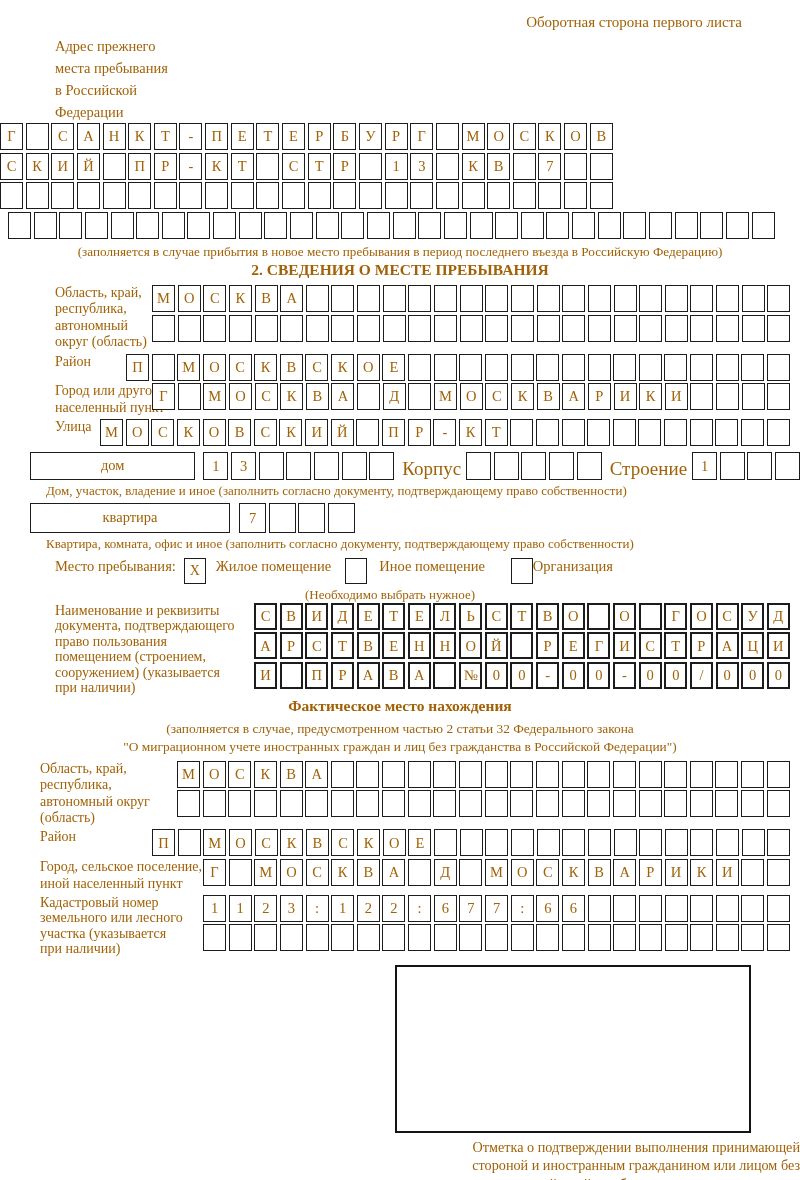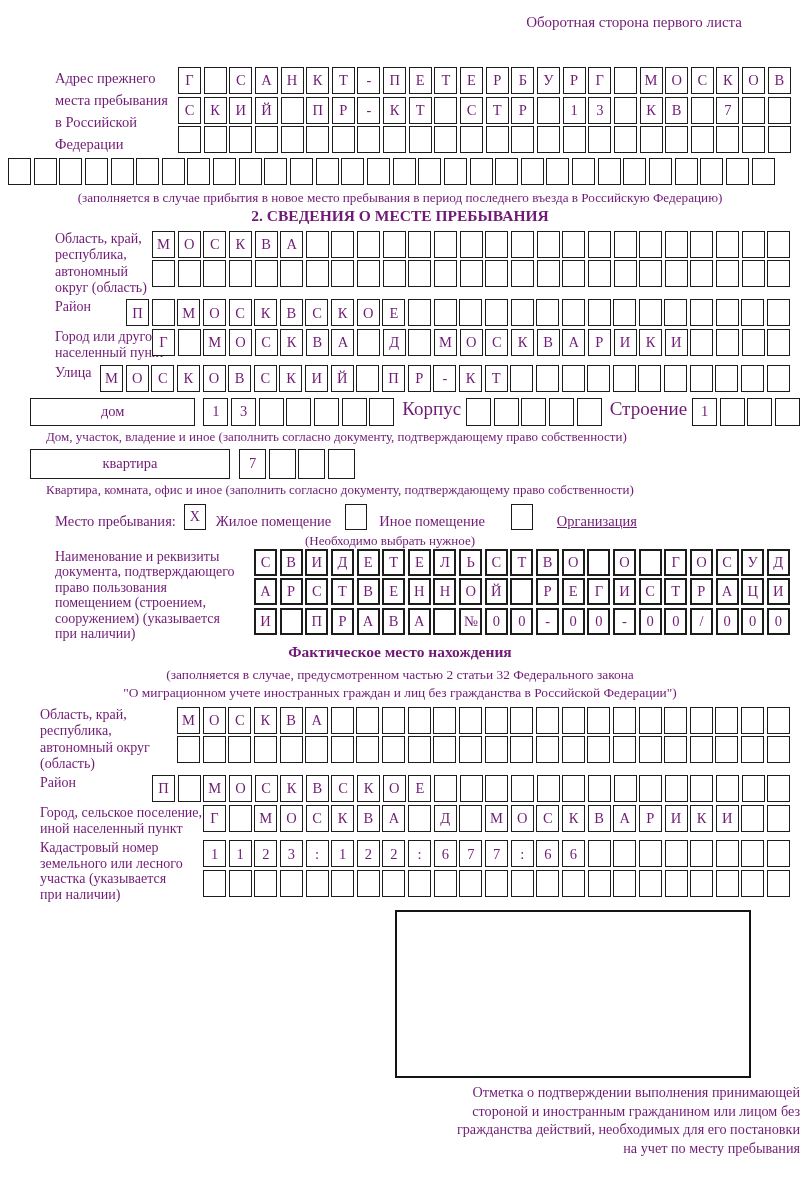--- a/index.html
+++ b/index.html
@@ -1,18 +1,18 @@
 <!DOCTYPE html>
 <html><head>
 <meta charset="utf-8">
 <style>
   html,body{margin:0;padding:0;background:#ffffff;}
   .page{
     position:relative;width:800px;height:1180px;box-sizing:border-box;
-    padding-top:14px;background:#fff;color:#701a75;
+    padding-top:14px;background:#fff;color:#a16207;
     font-family:"Liberation Serif","DejaVu Serif",serif;overflow:hidden;
   }
   .page-title{text-align:right;padding-right:58px;font-size:15px;}
   
   .boxes{display:flex;gap:2.65px;}
   .cell{
     flex:0 0 auto;box-sizing:border-box;width:23px;height:27px;
     border:1.5px solid #1c1c1c;display:flex;align-items:center;justify-content:center;
     font-size:14.5px;line-height:1;background:#fff;
   }
@@ -28,51 +28,51 @@
   .act .flabel{padding-left:40px;}
   .lw100{width:100px;}.lw126{width:126px;}.lw152{width:152px;}.lw177{width:177px;}
   .lw178{width:178px;}.lw203{width:203px;}.lw254{width:254px;}
   .full-row{margin-left:8px;margin-top:2.65px;}
   .caption{margin-left:46px;margin-top:3px;font-size:13px;line-height:16px;}
   .center{text-align:center;}
   .note1{margin-top:4px;font-size:13.2px;line-height:17px;}
   .sec-title{font-size:15.5px;font-weight:bold;line-height:20px;}
   .subtitle{margin-top:4px;font-size:13.4px;line-height:18px;white-space:pre-line;}
   
-  .house-row{display:flex;align-items:flex-start;margin-left:30px;margin-top:6px;}
+  .house-row{display:flex;align-items:flex-end;margin-left:30px;margin-top:6px;}
   .label-box{box-sizing:border-box;border:1.5px solid #1c1c1c;height:28px;
              display:flex;align-items:center;justify-content:center;font-size:14.5px;}
   .dom-box{width:170px;margin-right:8px;}
   .kv-box{width:200px;height:30px;margin-right:9px;}
   .inline-label{font-size:19px;margin:0 5px 0 8px;}
   
-  .stay-row{display:flex;align-items:flex-end;margin-left:55px;margin-top:6px;font-size:14.5px;}
+  .stay-row{display:flex;align-items:flex-start;margin-left:55px;margin-top:6px;font-size:14.5px;}
   .cb{box-sizing:border-box;width:22px;height:26px;border:1.5px solid #1c1c1c;
       display:flex;align-items:center;justify-content:center;font-size:14px;}
   .stay-label{margin-right:8px;}
   .opt1{margin:0 14px 0 10px;}
   .opt2{margin:0 26px 0 12px;}
-  .opt3{margin-left:24px;text-decoration:underline;}
+  .opt3{}
   .stay-note{width:780px;text-align:center;margin-top:2px;font-size:13px;line-height:17px;}
   
   .stamp-box{box-sizing:border-box;margin-left:395px;margin-top:8px;width:356px;height:168px;
              border:2px solid #141414;}
   .stamp-caption{margin-left:340px;margin-top:5px;width:460px;text-align:right;
                  font-size:14.2px;line-height:18.5px;white-space:pre-line;}
   .cad-label{line-height:15.5px;}
   .doc-label{line-height:15.5px;}
 </style>
 </head>
 <body>
 
 <div class="page">
 
   <div class="page-title">Оборотная сторона первого листа</div>
 
-  <div class="frow" style="margin-top:36px;">
+  <div class="frow" style="margin-top:4px;flex-direction:column;">
     <div class="flabel addr-label lw178">Адрес прежнего
 места пребывания
 в Российской
 Федерации</div>
     <div class="rows">
       <div class="boxes">
           <span class="cell">Г</span>
           <span class="cell"></span>
           <span class="cell">С</span>
           <span class="cell">А</span>

